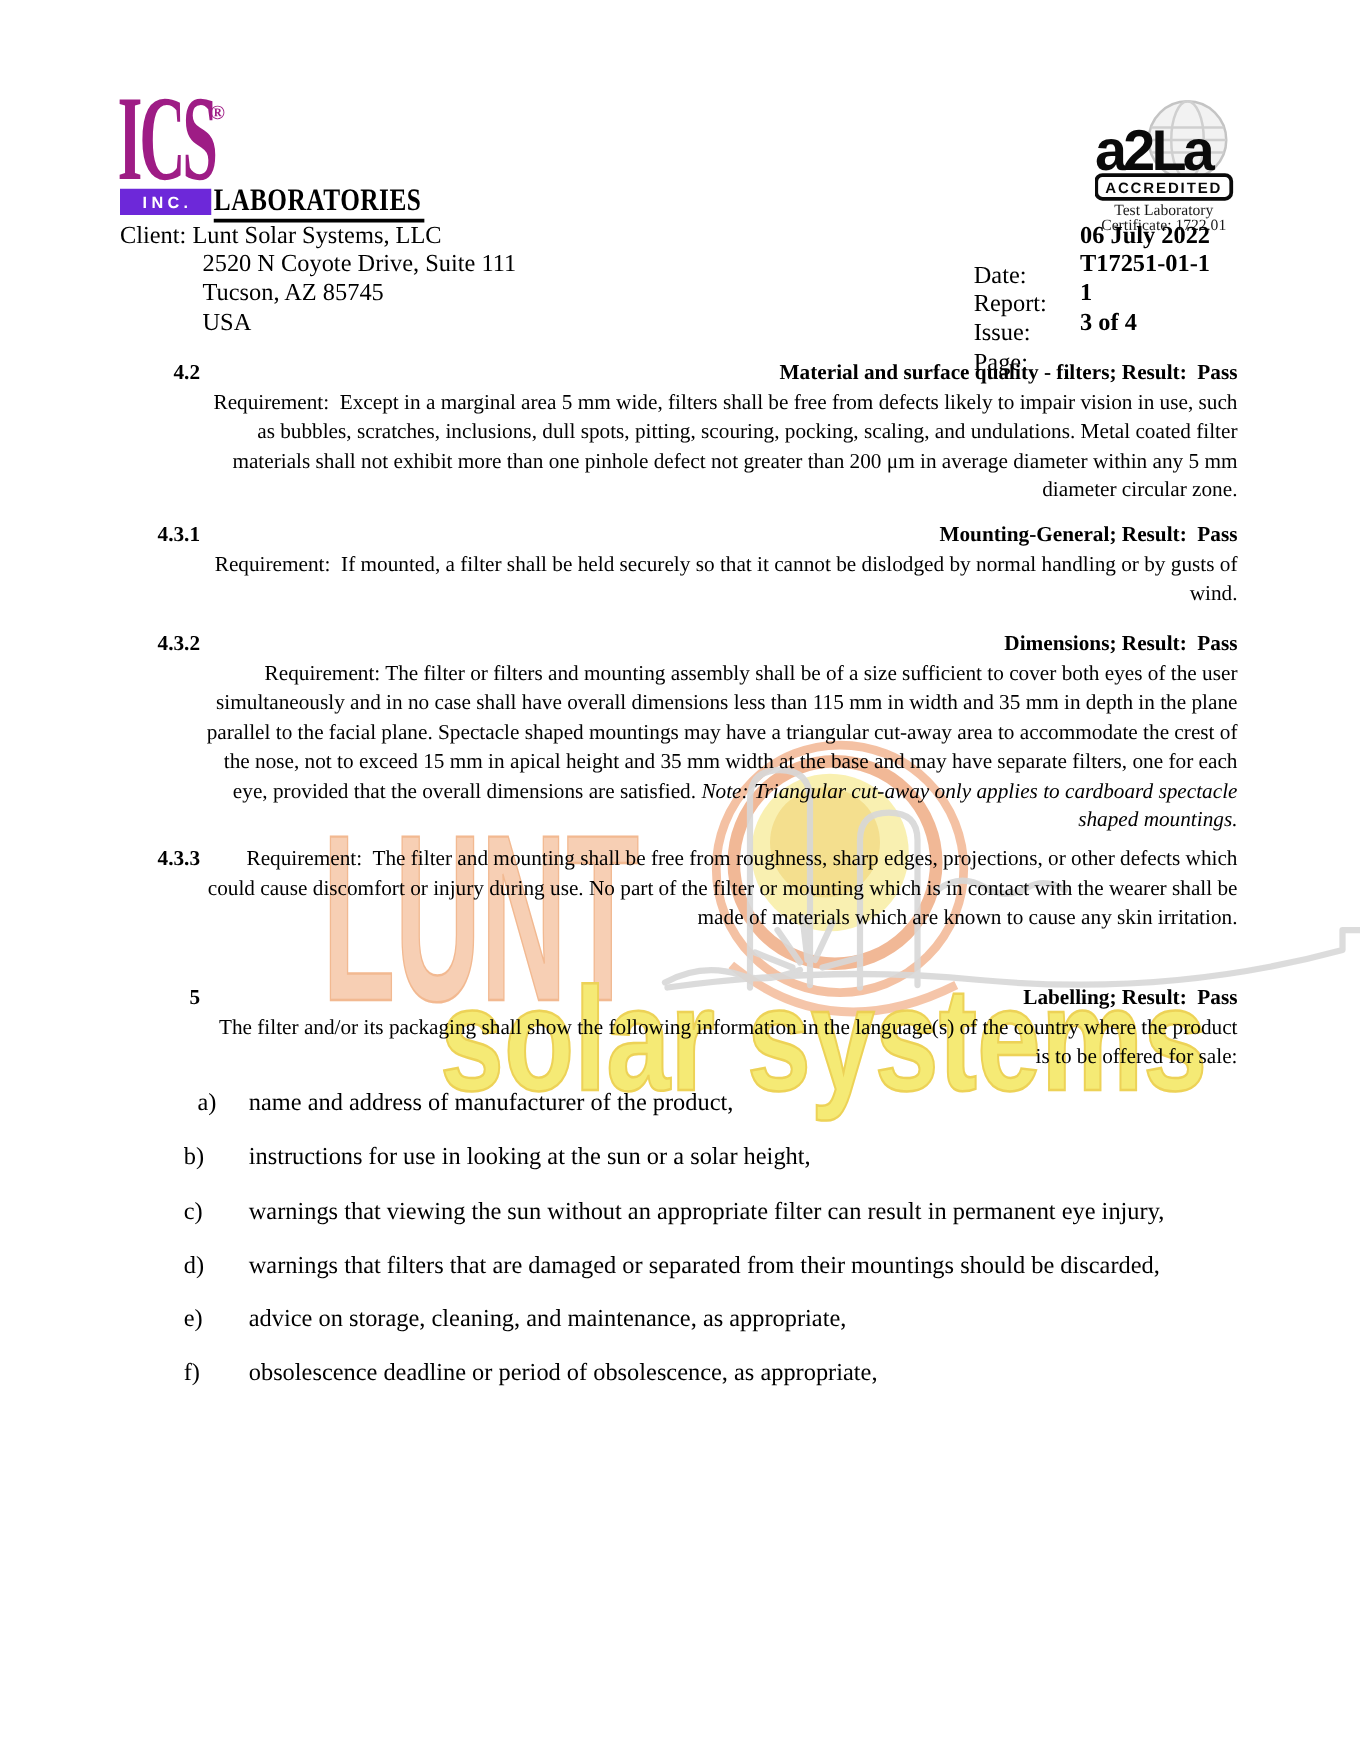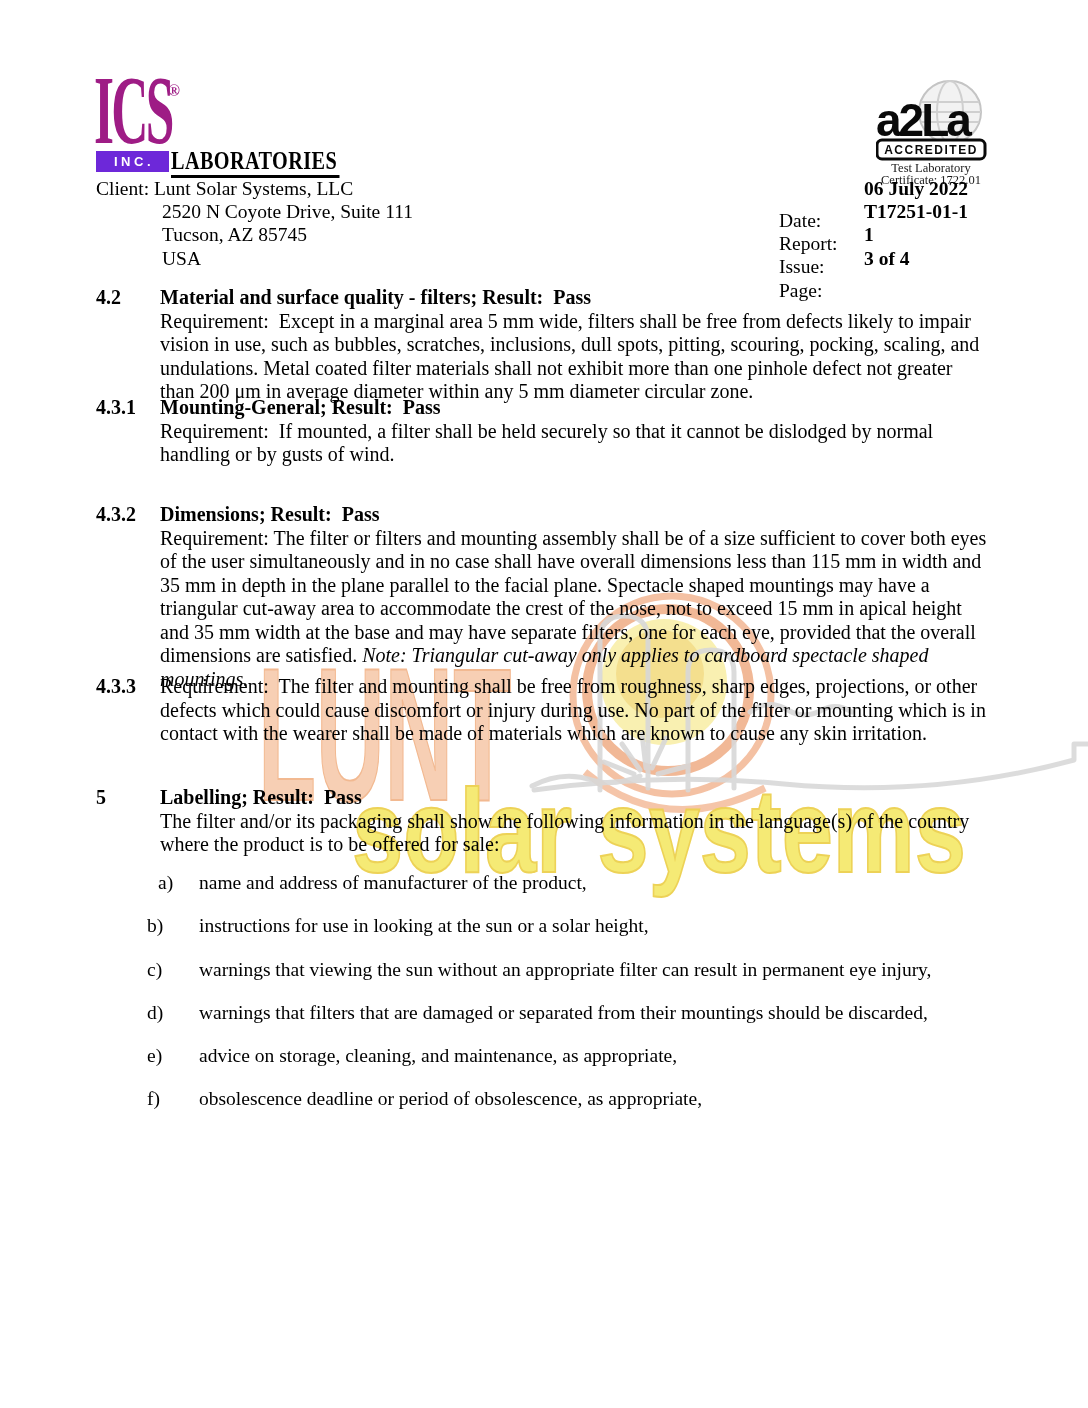--- a/index.html
+++ b/index.html
@@ -31,22 +31,22 @@
   }
 
   
   .client-block { left:96px; top:177px; font-size:19.5px; line-height:23.2px; }
   .client-block .indent { margin-left:66px; }
   .meta-labels { left:779px; top:177px; font-size:19.5px; line-height:23.2px;margin-top:32px; }
   .meta-values { left:864px; top:177px; font-size:19.5px; line-height:23.2px; font-weight:bold; }
 
   
   .sec {
-    left:96px; width:894px; font-size:20px; line-height:23.5px;
-    display:grid; grid-template-columns:64px 1fr;
+    left:96px; width:894px; font-size:17px; line-height:23.5px;
+    display:grid; grid-template-columns:64px 1fr;text-align:right;
   }
   .sec .num { font-weight:bold; }
   .sec .heading { font-weight:bold; white-space:pre-wrap; }
   .sec .body { white-space:pre-wrap; }
   .sec .it { font-style:italic; }
 
   
   .lab-list { left:147px; top:871px; width:860px; font-size:19.5px; line-height:23.5px; }
   .li { position:relative; padding-left:52px; margin-bottom:19.8px; }
   .li .marker { position:absolute; left:0; }
@@ -118,21 +118,21 @@
   </div>
 
   <div class="fg sec" style="top:286px">
     <div class="num">4.2</div>
     <div>
       <div class="heading">Material and surface quality - filters; Result:  Pass</div>
       <div class="body"><span>Requirement:  Except in a marginal area 5 mm wide, filters shall be free from defects likely to impair vision in use, such as bubbles, scratches, inclusions, dull spots, pitting, scouring, pocking, scaling, and undulations. Metal coated filter materials shall not exhibit more than one pinhole defect not greater than 200 μm in average diameter within any 5 mm diameter circular zone.</span><span class="it"></span></div>
     </div>
   </div>
 
-  <div class="fg sec" style="top:396px">
+  <div class="fg sec" style="top:416px">
     <div class="num">4.3.1</div>
     <div>
       <div class="heading">Mounting-General; Result:  Pass</div>
       <div class="body"><span>Requirement:  If mounted, a filter shall be held securely so that it cannot be dislodged by normal handling or by gusts of wind.</span><span class="it"></span></div>
     </div>
   </div>
 
   <div class="fg sec" style="top:503px">
     <div class="num">4.3.2</div>
     <div>

